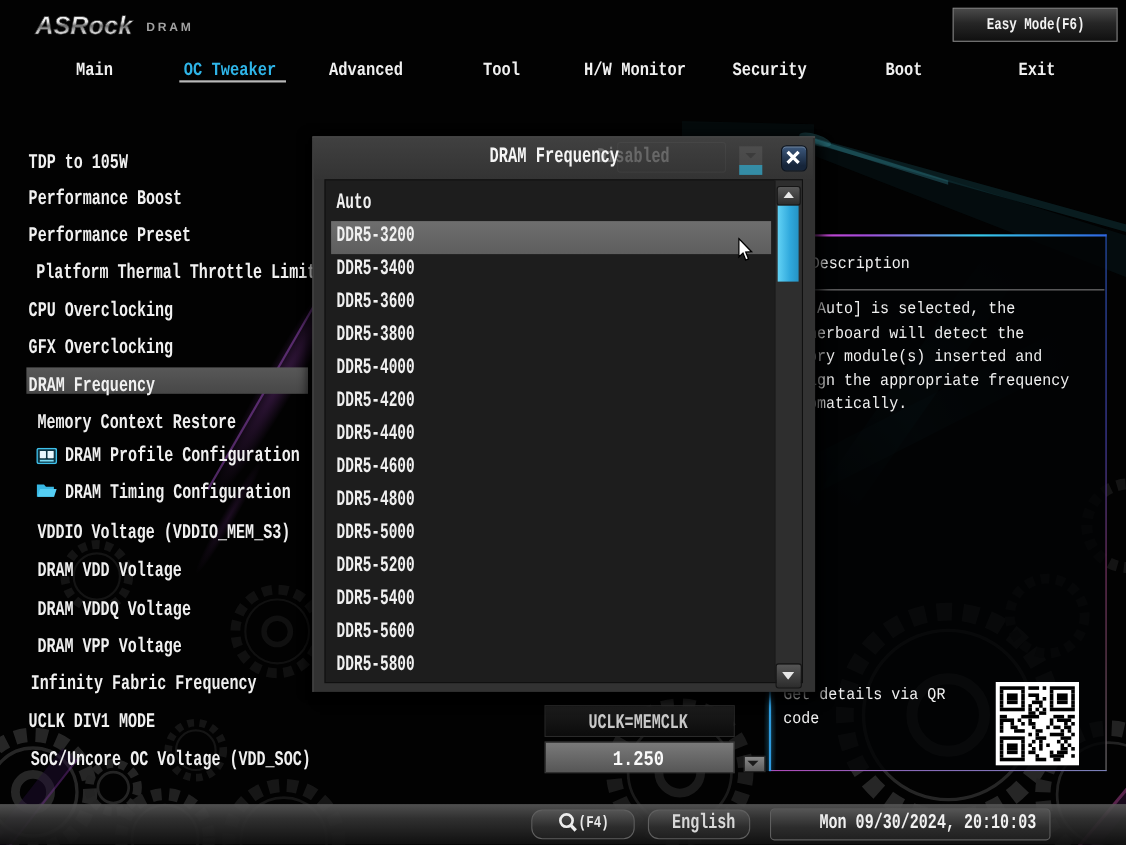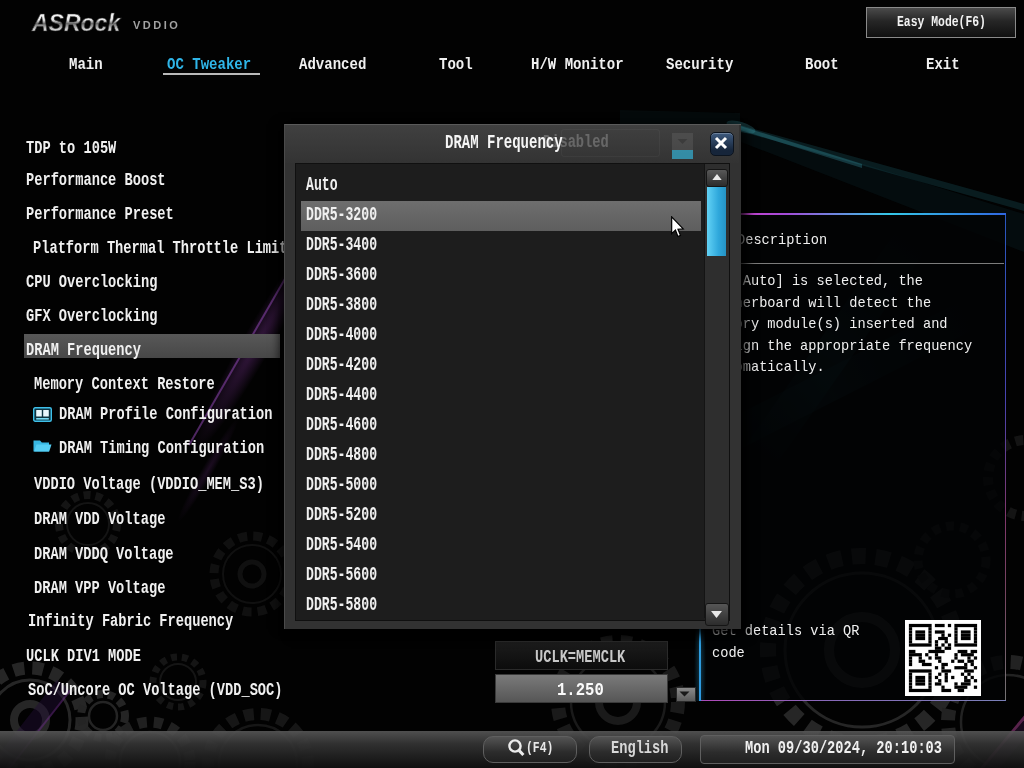--- a/index.html
+++ b/index.html
@@ -116,21 +116,21 @@
         <linearGradient id="chrome" x1="0" y1="0" x2="0" y2="1">
 <stop offset="0%" stop-color="#ffffff"></stop>
           <stop offset="38%" stop-color="#e8e8e8"></stop>
           <stop offset="52%" stop-color="#6a6a6a"></stop>
           <stop offset="72%" stop-color="#c8c8c8"></stop>
           <stop offset="100%" stop-color="#f5f5f5"></stop>
 </linearGradient>
       </defs>
 <text x="2" y="23" font-family="Liberation Sans" font-size="23" font-weight="bold" font-style="italic" fill="url(#chrome)" stroke="#333" stroke-width="0.6">ASRock</text>
 </svg>
-<div class="abs" style="left:133px;top:19px;font-family:'Liberation Sans';font-size:11px;font-weight:bold;color:#a2a2a2;letter-spacing:2.5px;">VDDIO</div>
+<div class="abs" style="left:133px;top:19px;font-family:'Liberation Sans';font-size:11px;font-weight:bold;color:#a2a2a2;letter-spacing:2.5px;">DRAM</div>
 
 <div class="abs" style="left:866px;top:7px;width:148px;height:29px;border:1px solid #8a8a8a;background:linear-gradient(180deg,#4a4a4a,#262626 45%,#101010);"></div>
 <span class="mx sm" style="left:896.5px;top:15px;color:#f2f2f2;">Easy Mode(F6)</span>
 
 <span class="mx nv" style="left:69.2px;top:56.2px;">Main</span>
 <span class="mx nv" style="left:166.9px;top:56.2px;color:#2fb5e8;">OC Tweaker</span>
 <span class="mx nv" style="left:298.8px;top:56.2px;">Advanced</span>
 <span class="mx nv" style="left:438.7px;top:56.2px;">Tool</span>
 <span class="mx nv" style="left:530.7px;top:56.2px;">H/W Monitor</span>
 <span class="mx nv" style="left:665.8px;top:56.2px;">Security</span>

